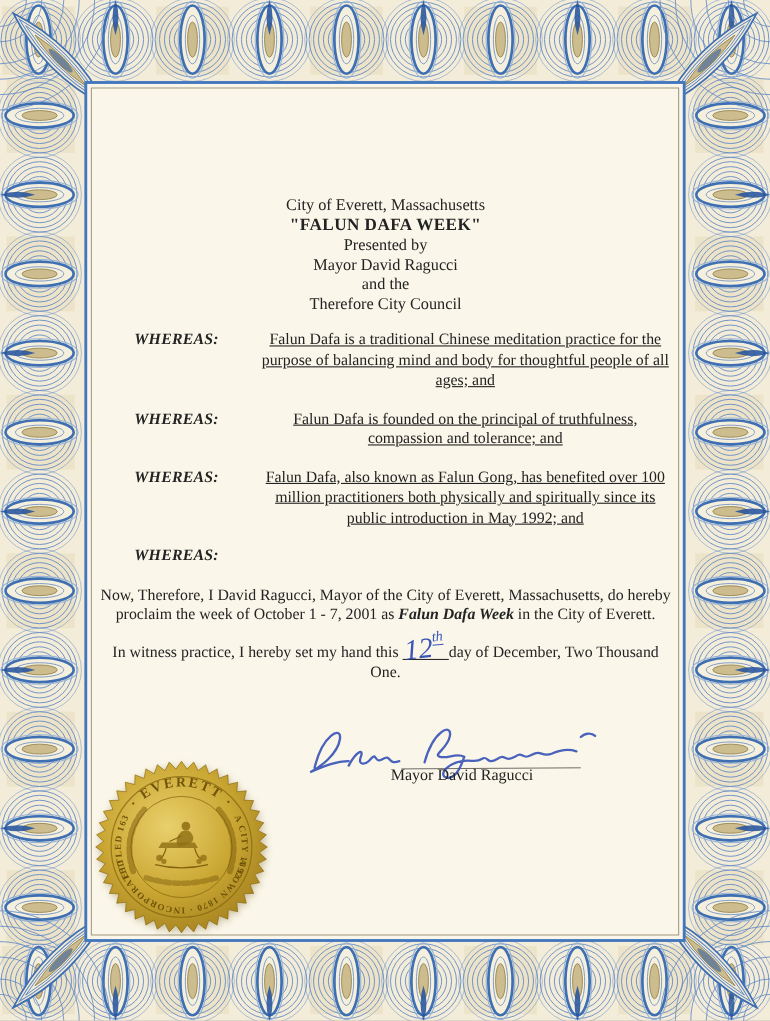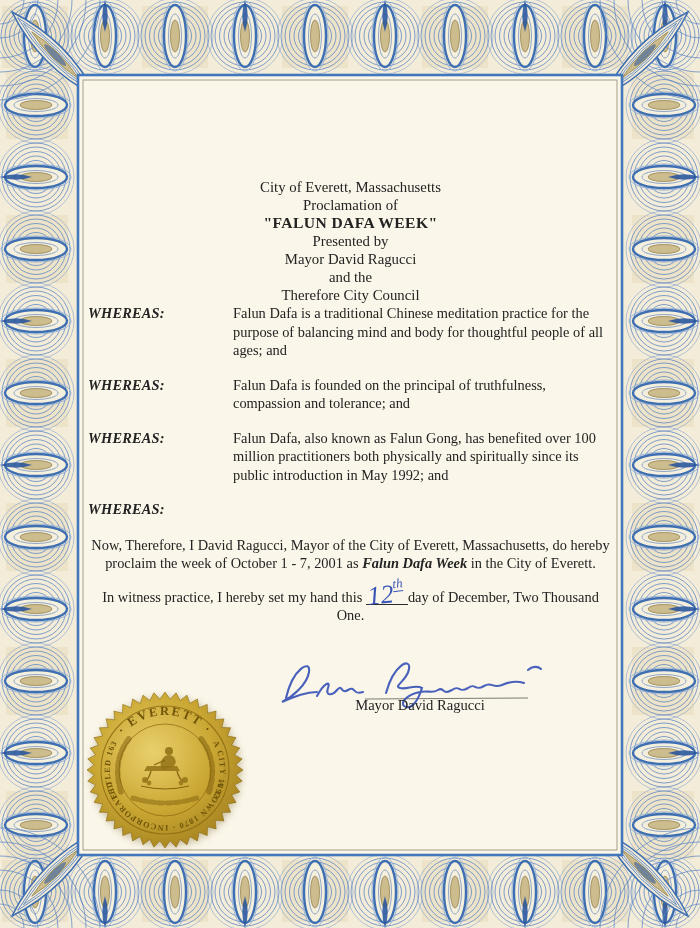--- a/index.html
+++ b/index.html
@@ -9,24 +9,24 @@
     font-family:"Liberation Serif","DejaVu Serif",serif;color:#232323;
   }
   .border-art{position:absolute;left:0;top:0;}
   .content{
     position:absolute;left:78px;top:75px;width:544px;height:780px;
     box-sizing:border-box;padding:103px 9px 0 10px;
     font-size:14.4px;line-height:18.5px;
   }
   .header{text-align:center;line-height:18px;font-size:14.8px;}
   .header .title{font-weight:bold;font-size:15.6px;letter-spacing:.4px;}
-  .whereas-section{}
+  .whereas-section{margin-top:14px;text-align:center;}
   .whereas-row{display:flex;margin-bottom:16px;}
   .whereas-label{width:145px;flex:0 0 145px;font-weight:bold;font-style:italic;letter-spacing:.2px;}
-  .whereas-text{flex:1;}
+  .whereas-text{flex:1;text-decoration:underline;}
   .para{margin:0 0 0 0;text-align:center;}
   .therefore{margin-top:17px;}
   .therefore .emph{font-weight:bold;font-style:italic;}
   .witness{margin-top:15px;}
   .day-blank{
     display:inline-block;width:42px;height:15px;vertical-align:-3px;
     border-bottom:1.5px solid #2b2b2b;position:relative;
   }
   .hand-day{
     position:absolute;left:1px;bottom:-4px;
@@ -237,21 +237,20 @@
         <use href="#leaf" transform="translate(12,916) rotate(315)" xlink:href="#leaf"></use>
       </g>
 
     <rect x="78" y="75" width="544" height="780" fill="#faf6e9" stroke="#4377bd" stroke-width="2.6"></rect>
     <rect x="83" y="80" width="534" height="770" fill="none" stroke="#93886f" stroke-width="0.8"></rect>
   </svg>
 
   <div class="content">
     <div class="header">
       <div>City of Everett, Massachusetts</div>
-      <div>Proclamation of</div>
       <div class="title">"FALUN DAFA WEEK"</div>
       <div>Presented by</div>
       <div>Mayor David Ragucci</div>
       <div>and the</div>
       <div>Therefore City Council</div>
     </div>
 
     <div class="whereas-section">
       <div class="whereas-row">
         <div class="whereas-label">WHEREAS:</div>

